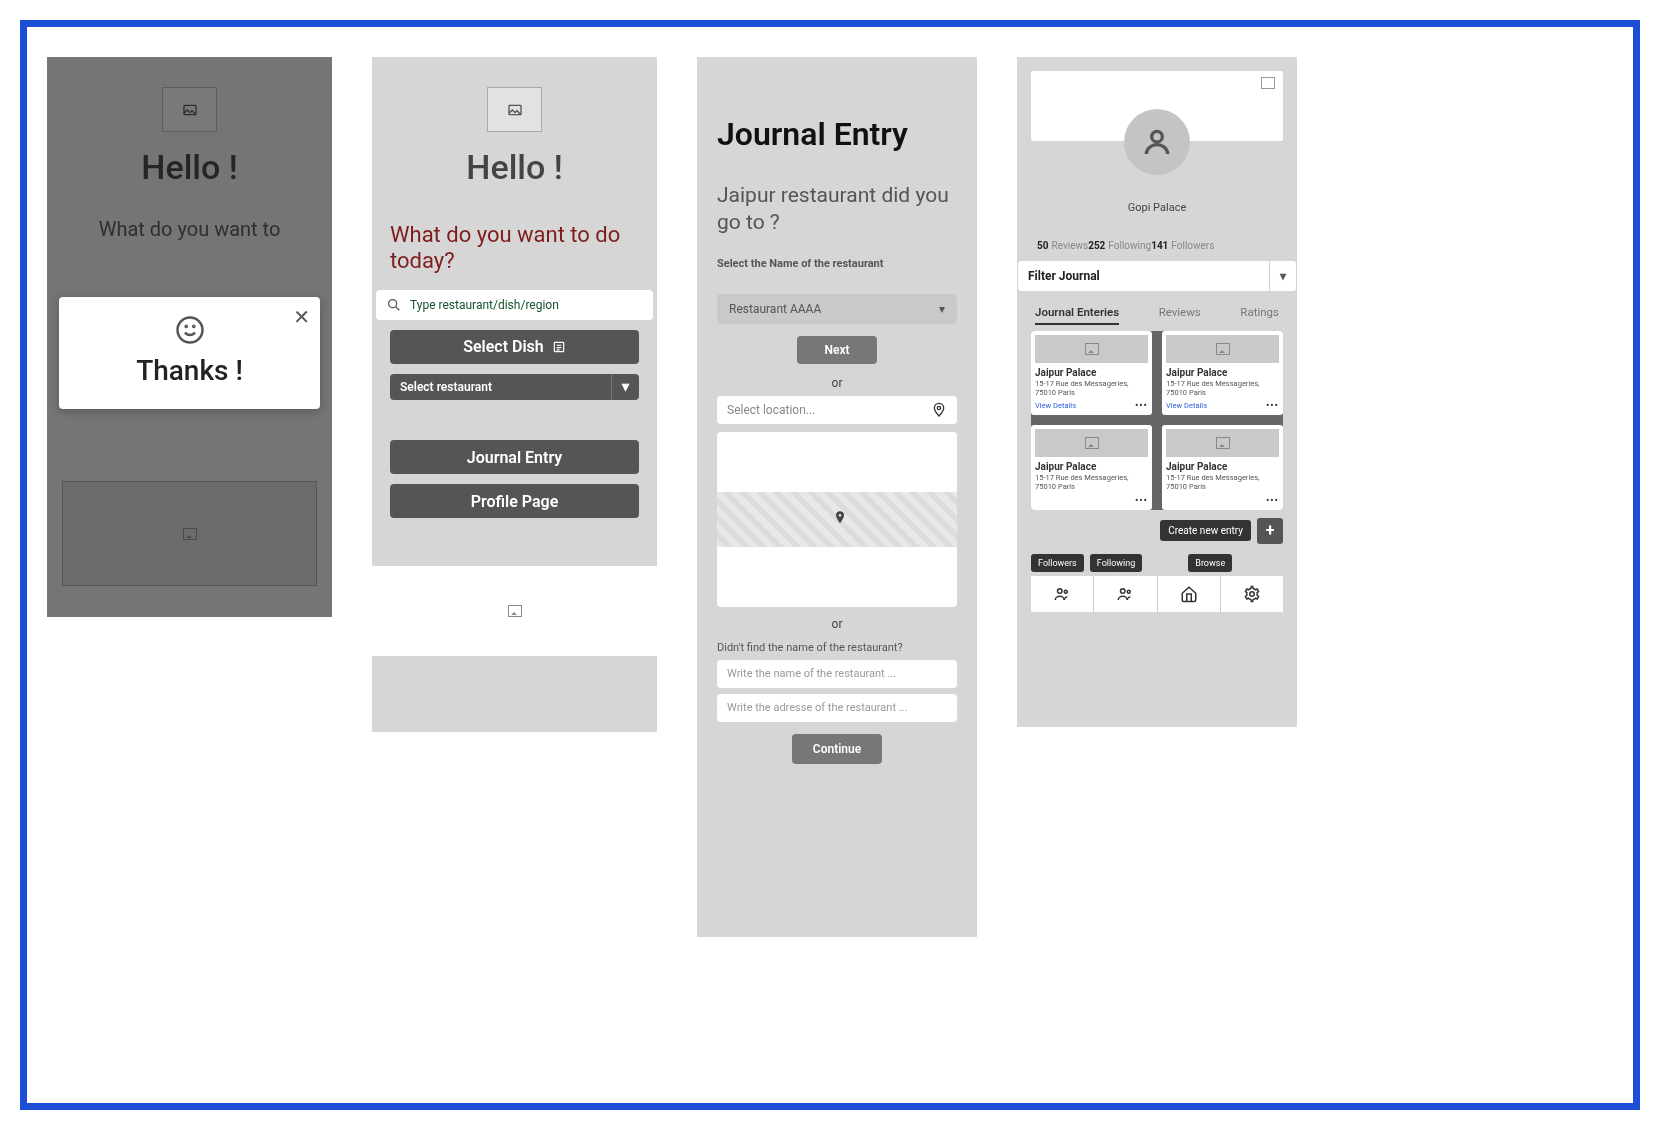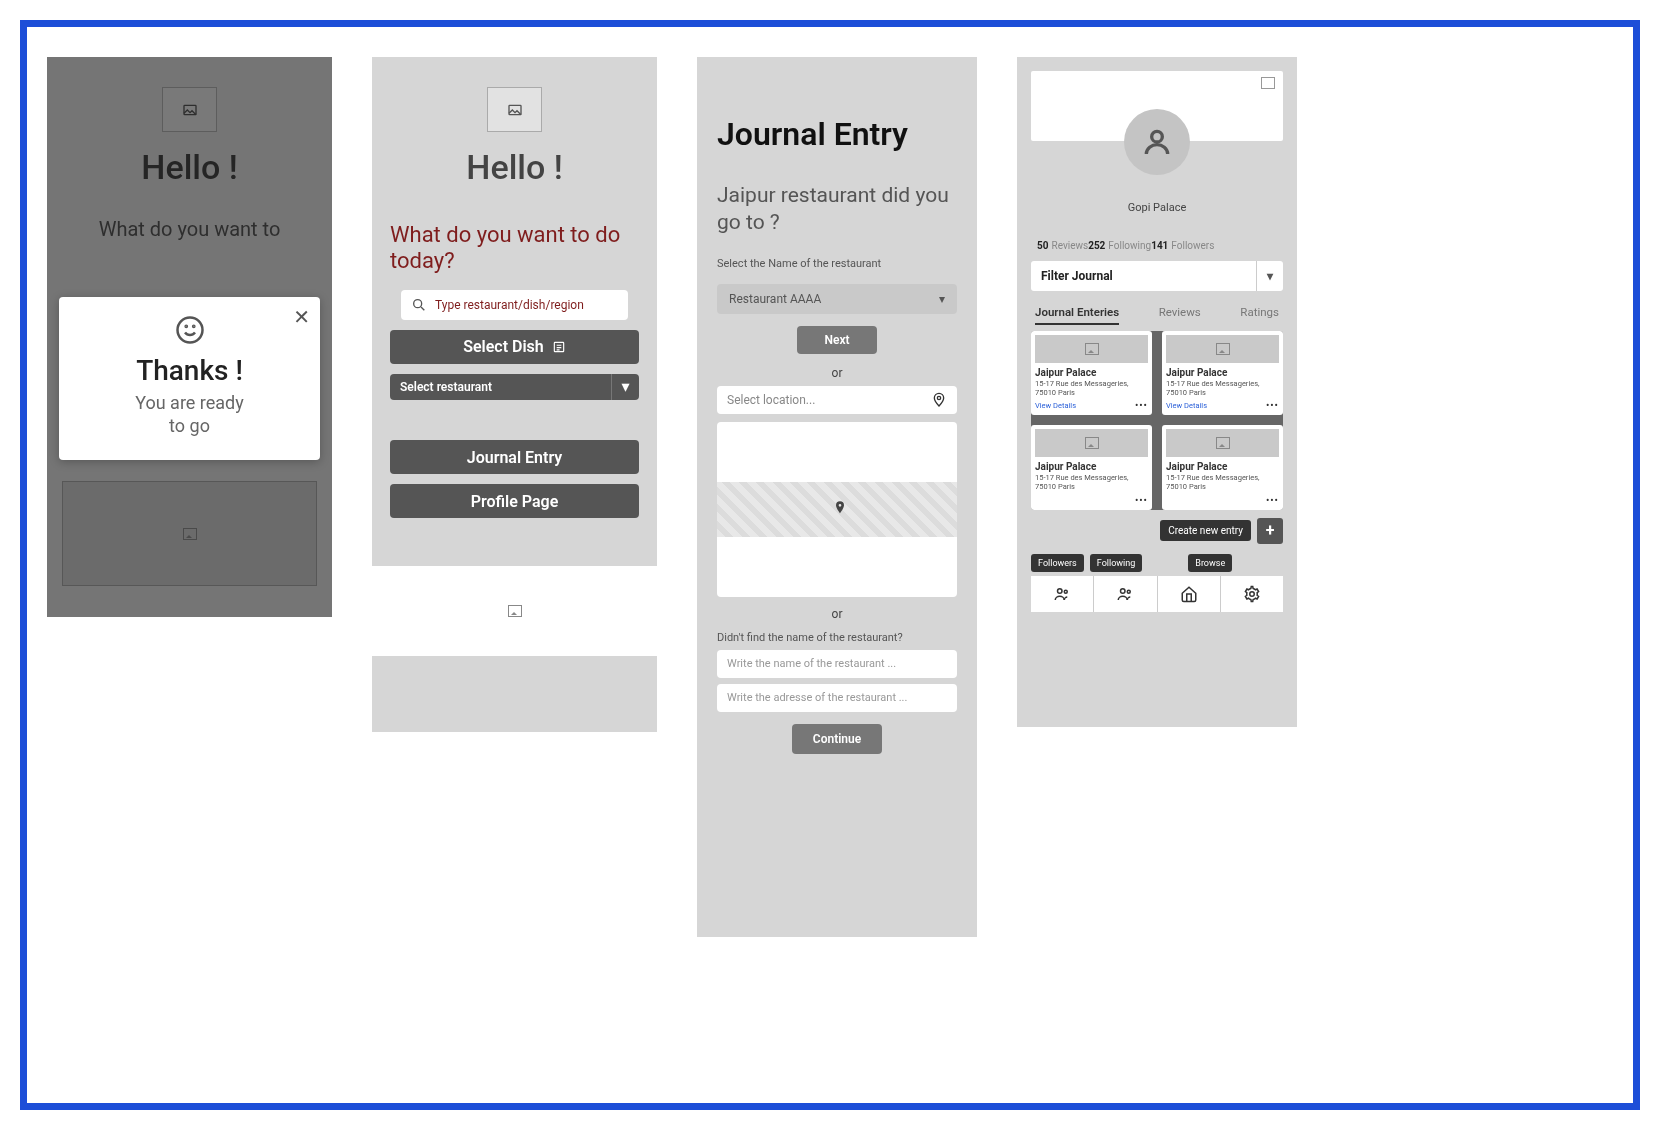--- a/index.html
+++ b/index.html
@@ -18,52 +18,52 @@
   .s1 .modal .close { position:absolute; top:8px; right:10px; font-size:20px; color:#555; cursor:pointer; }
   .s1 .modal .smile { font-size:30px; color:#555; }
   .s1 .modal .thanks { font-size:28px; font-weight:500; color:#222; margin-top:2px; }
   .s1 .modal .ready { font-size:18px; color:#666; line-height:1.3; margin-top:4px; }
 
   
   .s2 { width: 285px; height: 675px; }
   .s2 .img-ph { width: 55px; height: 45px; border: 1px solid #aaa; background: #e2e2e2; margin: 30px auto 15px; display:flex; align-items:center; justify-content:center; color:#888; }
   .s2 .hello { text-align:center; font-size: 34px; color:#444; font-weight:500; }
   .s2 .sub { font-size: 22px; color:#7f1d1d; margin: 35px 18px 15px; line-height:1.2; }
-  .s2 .search { margin: 0 29px; background:#fff; border-radius:4px; height:30px; display:flex; align-items:center; padding:0 10px; gap:8px; font-size:12px; color:#7f1d1d; }
+  .s2 .search { margin: 0 4px; background:#fff; border-radius:4px; height:30px; display:flex; align-items:center; padding:0 10px; gap:8px; font-size:12px; color:#14532d; }
   .s2 .btn-dark { margin: 10px 18px 0; background:#555; color:#fff; border-radius:4px; height:34px; display:flex; align-items:center; justify-content:center; gap:8px; font-size:16px; font-weight:600; }
   .s2 .select-rest { margin: 10px 18px 0; display:flex; }
   .s2 .select-rest .main { flex:1; background:#555; color:#fff; border-radius:4px 0 0 4px; padding:6px 10px; font-size:12px; font-weight:600; line-height:1.2; }
   .s2 .select-rest .caret { width:28px; background:#555; border-left:1px solid #777; border-radius:0 4px 4px 0; color:#fff; display:flex; align-items:center; justify-content:center; }
   .s2 .big-ph { margin: 20px 0 0; height: 90px; background: #fff; border:none; display:flex; align-items:center; justify-content:center; color:#999; }
 
   
   .s3 { width: 280px; height: 880px; }
   .s3 .title { font-size: 32px; font-weight:600; color:#111; margin: 60px 20px 10px; line-height:1.1; }
   .s3 .q { font-size: 21px; color:#555; margin: 30px 20px 10px; line-height:1.3; }
-  .s3 .label { font-size:11px; color:#555; margin: 20px 20px 14px; }
+  .s3 .label { font-size:11px; color:#555; margin: 20px 20px 24px; font-weight: bold; }
   .s3 .dropdown { margin: 0 20px; background:#c9c9c9; border-radius:4px; height:30px; display:flex; align-items:center; justify-content:space-between; padding:0 12px; font-size:12px; color:#555; }
   .s3 .next { margin: 12px auto; width:80px; height:28px; background:#777; color:#fff; border-radius:4px; display:flex; align-items:center; justify-content:center; font-size:12px; font-weight:600; }
   .s3 .or { text-align:center; font-size:12px; color:#444; margin:6px 0; }
   .s3 .loc-input { margin:6px 20px; background:#fff; border-radius:4px; height:28px; display:flex; align-items:center; justify-content:space-between; padding:0 10px; font-size:12px; color:#888; }
   .s3 .map-box { margin:8px 20px 10px; background:#fff; border-radius:4px; height:175px; display:flex; align-items:center; justify-content:center; position:relative; overflow:hidden; }
   .s3 .map-inner { width:100%; height:55px; background: repeating-linear-gradient(45deg,#e8e8e8,#e8e8e8 6px,#dcdcdc 6px,#dcdcdc 12px); position:relative; }
   .s3 .hint { font-size:11px; color:#555; margin: 10px 20px 6px; }
   .s3 .text-input { margin:6px 20px; background:#fff; border-radius:4px; height:28px; display:flex; align-items:center; padding:12px 10px; font-size:11px; color:#999; }
   .s3 .continue { margin: 12px auto 0; width:90px; height:30px; background:#777; color:#fff; border-radius:4px; display:flex; align-items:center; justify-content:center; font-size:12px; font-weight:600; }
 
   
   .s4 { width: 280px; height: 670px; position:relative; }
   .s4 .header-white { background:#fff; height:70px; margin: 14px 14px 0; border-radius:2px; position:relative; }
   .s4 .header-white .mini { position:absolute; top:6px; right:8px; width:14px; height:12px; border:1px solid #999; }
   .s4 .avatar { width:66px; height:66px; border-radius:50%; background:#c4c4c4; display:flex; align-items:center; justify-content:center; position:absolute; left:50%; top:52px; transform:translateX(-50%); }
   .s4 .avatar svg { width:32px; height:32px; stroke:#555; fill:none; stroke-width:2.5; }
   .s4 .uname { text-align:center; font-size:11px; color:#444; margin-top:60px; }
   .s4 .stats { display:flex; justify-content:flex-start; margin:26px 20px 10px; font-size:10px; color:#888; }
   .s4 .stats b { color:#222; font-weight:700; margin-right:3px; }
-  .s4 .filter { margin:10px 14px; background:#fff; border-radius:3px; height:30px; display:flex; align-items:center; justify-content:space-between; padding:0 10px; font-size:12px; font-weight:700; color:#222; }
+  .s4 .filter { margin:10px 1px; background:#fff; border-radius:3px; height:30px; display:flex; align-items:center; justify-content:space-between; padding:0 10px; font-size:12px; font-weight:700; color:#222; }
   .s4 .filter .caret-box { border-left:1px solid #ccc; padding-left:10px; height:100%; display:flex; align-items:center; color:#555; }
   .s4 .tabs { display:flex; justify-content:space-between; margin:14px 18px 6px; font-size:11.5px; color:#777; }
   .s4 .tabs .active { color:#333; font-weight:600; border-bottom:2px solid #333; padding-bottom:4px; }
   .s4 .grid-wrap { background:#666; margin:6px 14px 8px; padding:0; border-radius:3px; display:grid; grid-template-columns:1fr 1fr; gap:10px; }
   .s4 .card { background:#fff; border-radius:3px; padding:4px; font-size:9px; color:#333; }
   .s4 .card .img { background:#c9c9c9; height:28px; margin-bottom:4px; display:flex; align-items:center; justify-content:center; color:#888; font-size:10px; }
   .s4 .card .name { font-weight:700; font-size:10px; }
   .s4 .card .addr { font-size:7.5px; color:#555; line-height:1.15; margin-top:2px; }
   .s4 .card .foot { display:flex; justify-content:space-between; align-items:center; margin-top:3px; }
   .s4 .card .view { color:#2a5fd8; font-size:7.5px; }
@@ -105,23 +105,20 @@
       <div class="close">✕</div>
       <div class="smile">
         <svg viewBox="0 0 24 24" width="30" height="30" fill="none" stroke="#555" stroke-width="2">
             <circle cx="12" cy="12" r="10"></circle>
             <path d="M8 14s1.5 2 4 2 4-2 4-2"></path>
             <circle cx="9" cy="9" r="0.5" fill="#555"></circle>
             <circle cx="15" cy="9" r="0.5" fill="#555"></circle>
           </svg>
       </div>
       <div class="thanks">Thanks !</div>
-      <div class="ready">
-        <span>You are ready</span><br><span>to go</span>
-      </div>
     </div>
   </div>
 
   <div class="frame s2">
     <div class="img-ph">
       <svg class="icon-svg" viewBox="0 0 24 24">
           <rect x="3" y="5" width="18" height="14" rx="1"></rect>
           <path d="M3 17l5-5 4 4 3-3 6 6"></path>
         </svg>
     </div>

